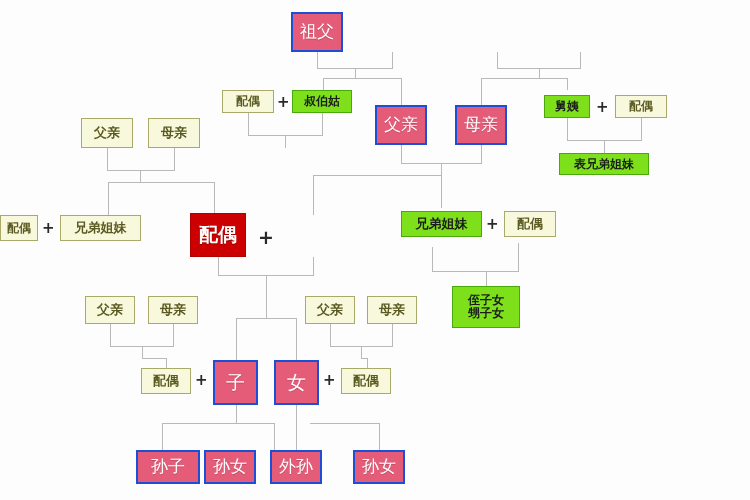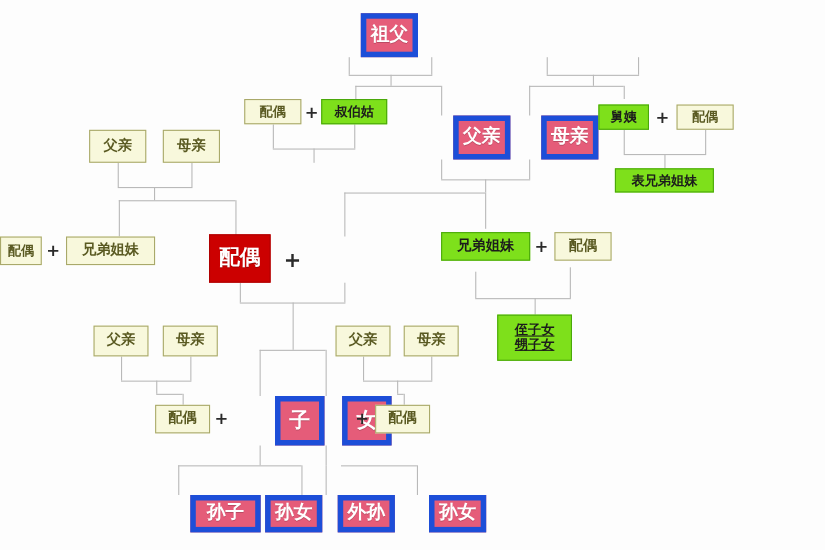--- a/index.html
+++ b/index.html
@@ -22,25 +22,24 @@
     align-items: center;
     justify-content: center;
     text-align: center;
     line-height: 1.05;
     white-space: nowrap;
     z-index: 3;
   }
   
   .n-pink {
     background: #e55c79;
-    border: 5px solid #1d4ed8;
+    border: 2px solid #1d4ed8;
     color: #ffffff;
-    font-weight: bold;
+    font-weight: normal;
     text-shadow: 0 1px 0 rgba(0,0,0,.18);
-    margin-left: 37px;
   }
   
   .n-red {
     background: #cc0000;
     border: 1px solid #b00000;
     color: #ffffff;
     font-weight: bold;
     text-shadow: 0 1px 0 rgba(0,0,0,.25);
   }
   
@@ -66,21 +65,20 @@
   }
   .line {
     position: absolute;
     background: #b9b9b9;
     z-index: 1;
   }
   .line.h { height: 1px; }
   .line.v { width: 1px; }
   .twoline {
     display: block;
-    text-decoration: underline;
   }
 </style>
 </head>
 <body>
 
 <div id="diagram">
 
   <div class="line v" style="left:317px; top:52px; height:16px;"></div>
   <div class="line v" style="left:392px; top:52px; height:16px;"></div>
   <div class="line h" style="left:317px; top:68px; width:76px;"></div>

